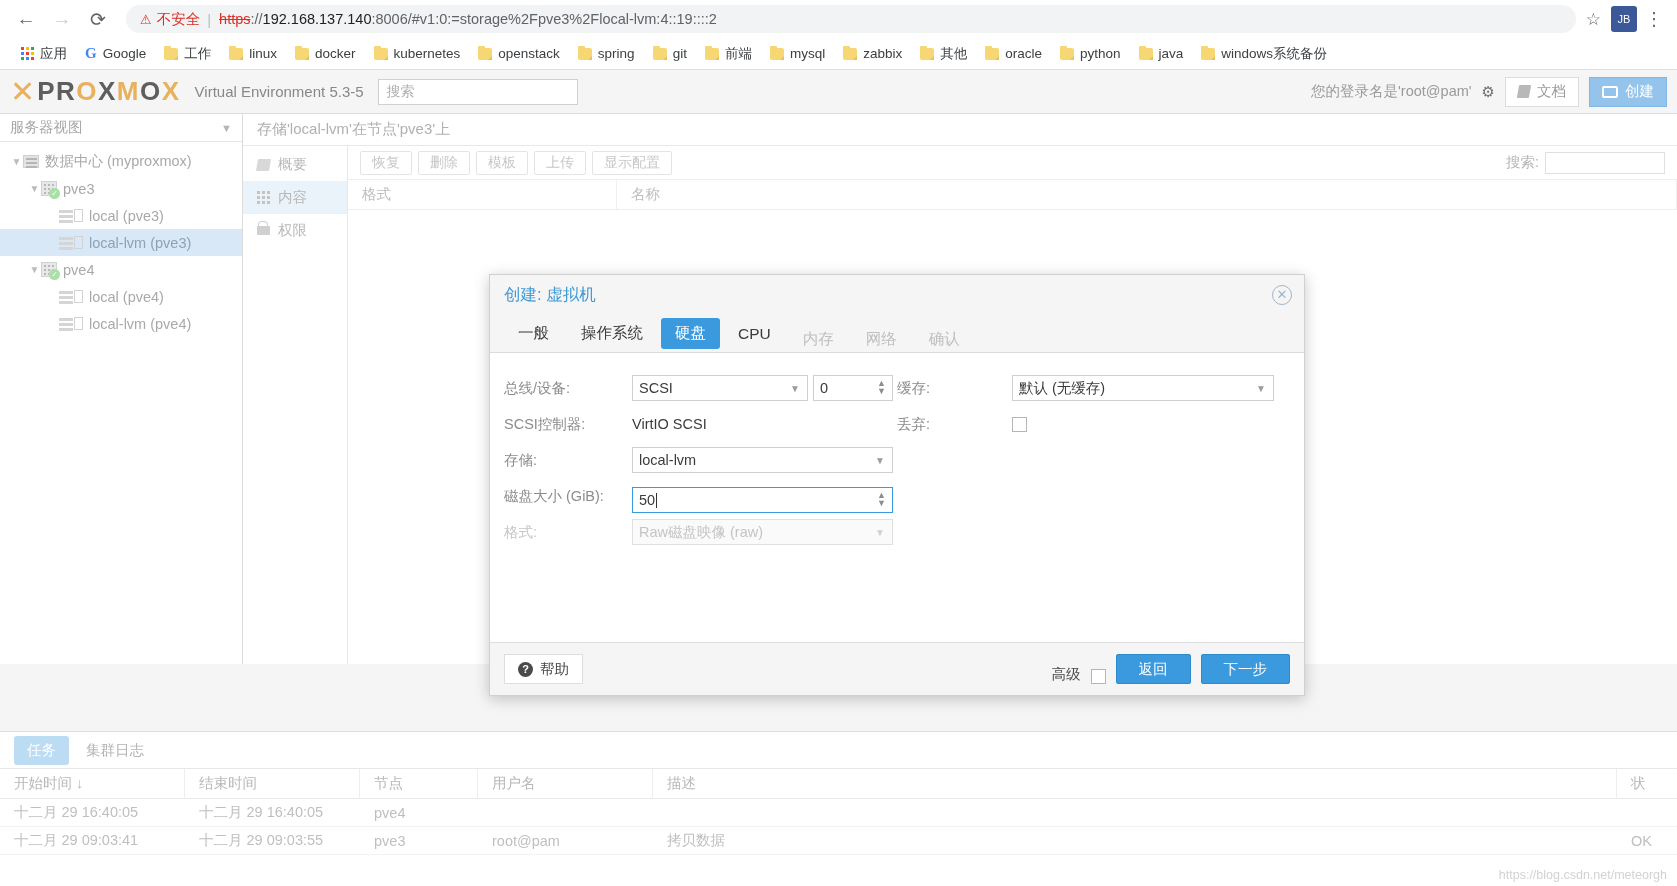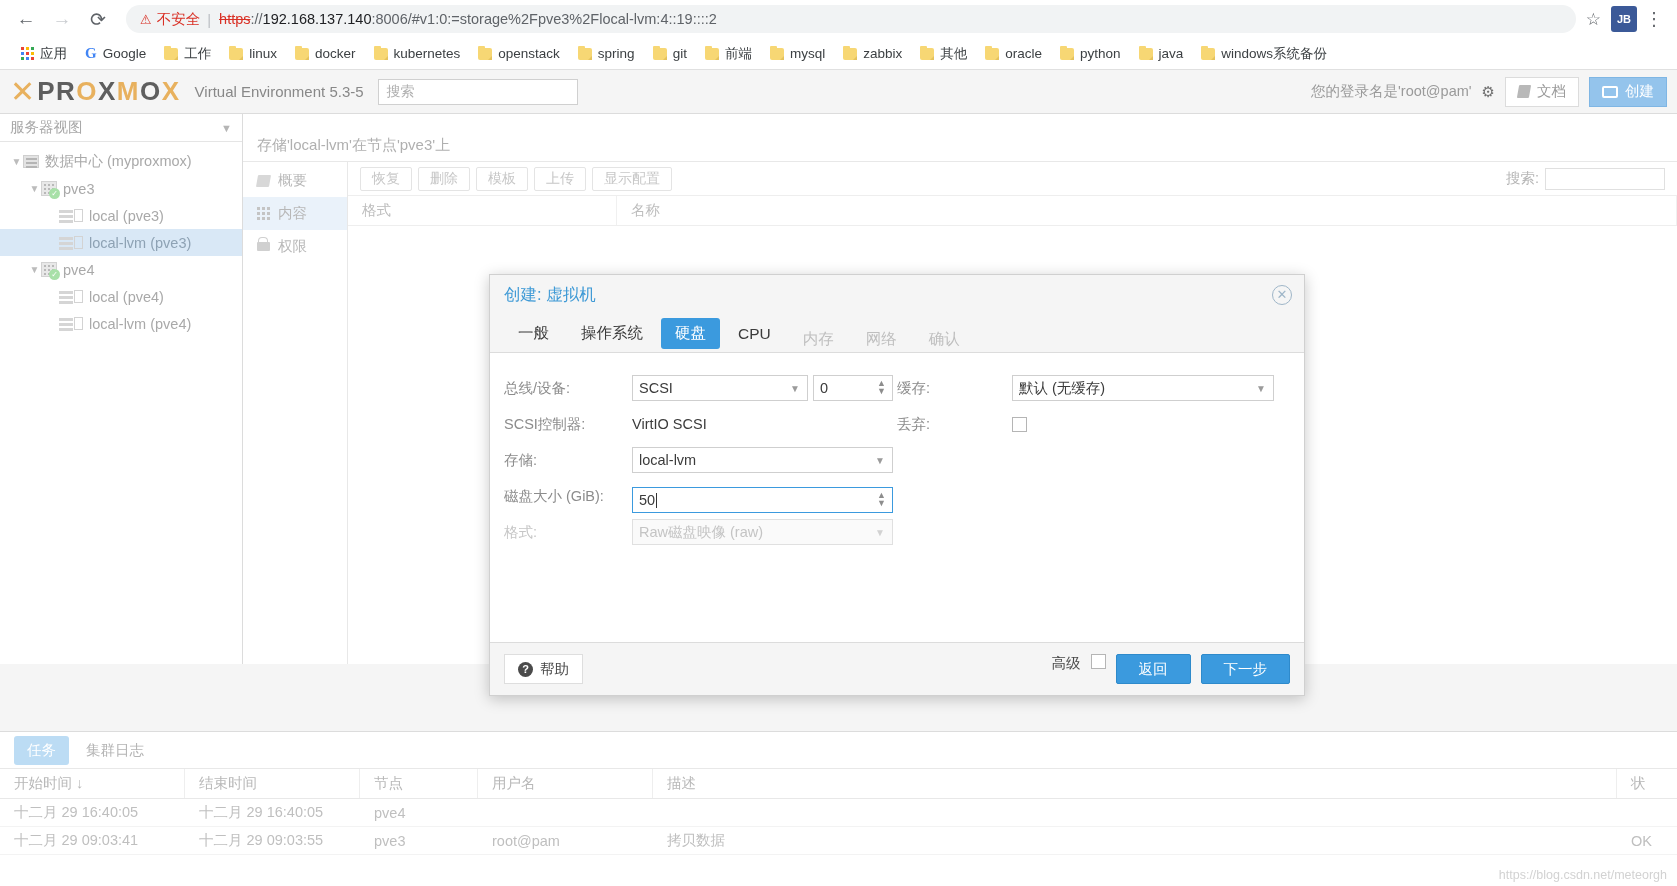--- a/index.html
+++ b/index.html
@@ -57,21 +57,21 @@
   .url-rest { color: #5f6368; font-size: 14.5px; }
   .star-icon { color: #5f6368; font-size: 17px; }
   .profile-chip {
     width: 26px; height: 26px;
     background: #3b5998;
     color: #fff;
     border-radius: 3px;
     font-size: 11px;
     display: flex; align-items: center; justify-content: center;
     margin-left: 6px;
-    font-weight: bold;
+    font-weight: normal;
   }
   .menu-dots { color: #5f6368; font-size: 18px; width: 26px; text-align:center;}
 
   .bookmarks-row {
     height: 32px;
     display: flex;
     align-items: center;
     padding: 0 12px;
     gap: 0px;
     border-bottom: 1px solid #e0e0e0;
@@ -251,21 +251,20 @@
     background: #fff;
     display:flex; flex-direction:column;
     overflow:hidden;
   }
   .content-title {
     height: 32px;
     display:flex; align-items:center;
     padding-left: 14px;
     color:#b0b0b0; font-size:15px;
     border-bottom:1px solid #e8e8e8;
-    margin-top:16px;
   }
   .content-split { display:flex; flex:1; }
   .left-menu {
     width: 105px;
     border-right: 1px solid #e8e8e8;
     padding-top: 2px;
   }
   .lm-item {
     height: 33px;
     display:flex; align-items:center; gap:8px;
@@ -414,21 +413,21 @@
   }
   .help-btn {
     display:flex;align-items:center;gap:7px;
     height:30px;padding:0 13px;background:#fff;border:1px solid #dedede;
     color:#4a4a4a;font-size:14.5px;
   }
   .qmark{
     width:15px;height:15px;border-radius:50%;background:#4a4a4a;color:#fff;
     font-size:11px;line-height:15px;text-align:center;font-weight:bold;
   }
-  .foot-right{ margin-left:auto; display:flex;align-items:flex-start;gap:10px;}
+  .foot-right{ margin-left:auto; display:flex;align-items:flex-end;gap:10px;}
   .adv-label{ color:#4a4a4a; font-size:14.5px;}
   .blue-btn {
     height:30px; padding:0 22px; background:#3b9ade; border:1px solid #2e8acb;
     color:#fff; font-size:14.5px; border-radius:2px;
     display:flex;align-items:center;justify-content:center;
   }
   .watermark{
     position:absolute; right:10px; bottom:4px;
     color:#d2d2d2; font-size:12.5px;
   }

